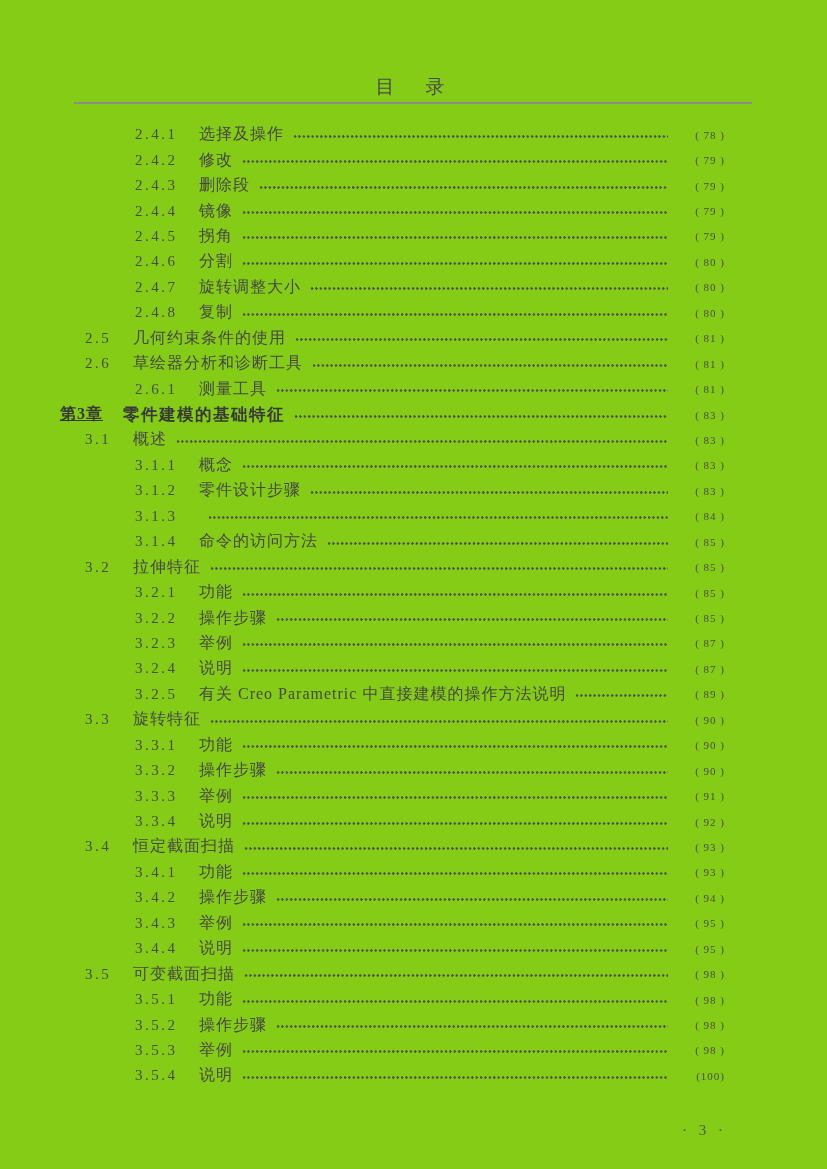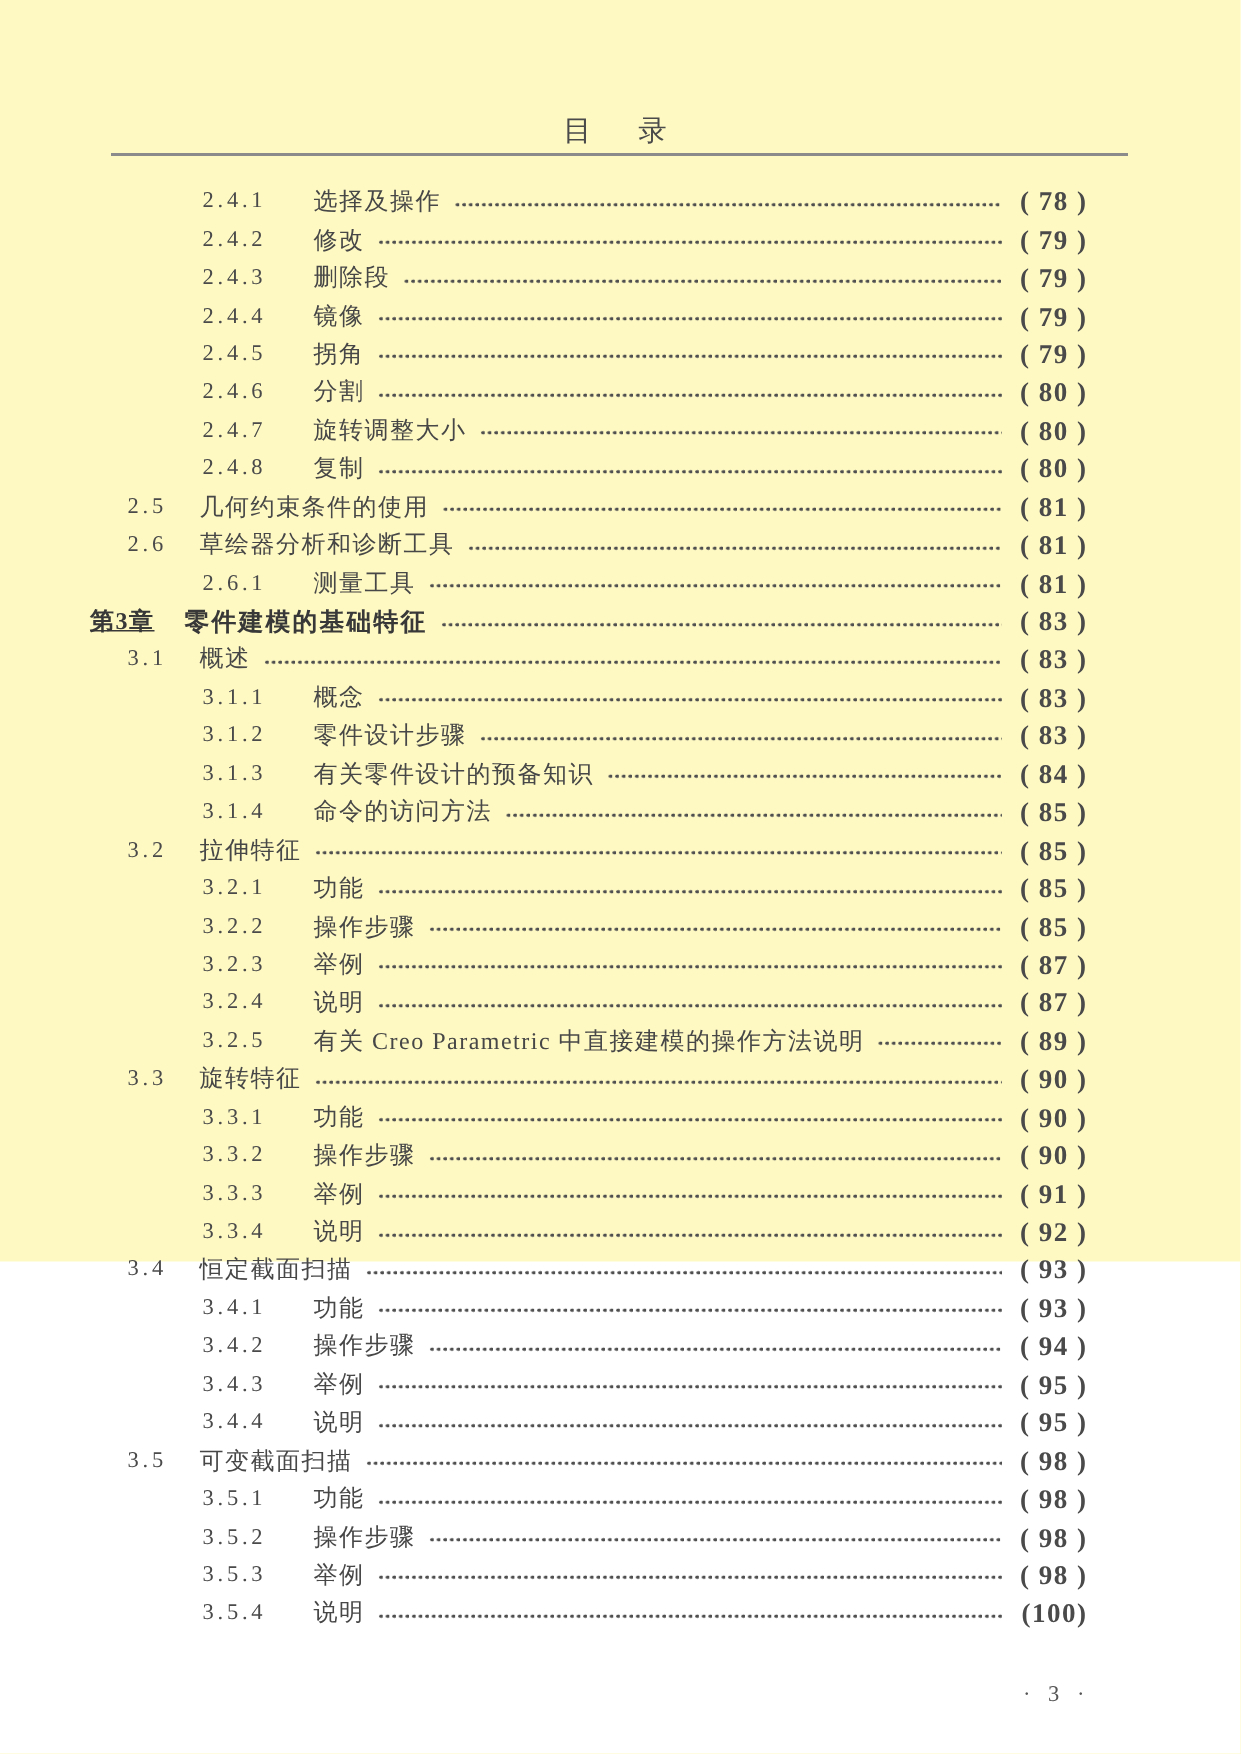--- a/index.html
+++ b/index.html
@@ -5,22 +5,22 @@
   html,body{margin:0;padding:0;}
   body{
     width:827px;height:1169px;
     background:#ffffff;
     font-family:"Liberation Serif","DejaVu Serif",serif;
     color:#474747;
     overflow:hidden;
   }
   .page{
     position:relative;
-    width:827px;height:841px;
-    background:#fef9c3;
+    width:827px;height:1169px;
+    background:#84cc16;
   }
   
   .header-title{
     position:absolute;
     top:74px;left:74px;width:678px;
     text-align:center;
     font-size:19px;
     letter-spacing:6px;
     color:#4a4a4a;
   }
@@ -49,42 +49,42 @@
   .title{
     font-size:16px;
     letter-spacing:1px;
     color:#474747;
     flex:none;
     margin-left:10px;
   }
   .lv2 .num{margin-left:25px;width:48px;}
   .lv2 .title{margin-left:0;font-family:Liberation Mono, monospace;}
   .lv3 .num{margin-left:75px;width:64px;}
-  .lv3 .title{margin-left:10px;}
+  .lv3 .title{margin-left:0;}
   .lv1{font-weight:bold;}
   .lv1 .num{margin-left:0;width:63px;font-size:16px;letter-spacing:1px;color:#383838;text-decoration:underline;}
   .lv1 .title{margin-left:0;font-size:16.5px;letter-spacing:1.5px;color:#383838;}
   .leader{
     flex:1 1 auto;
     height:7px;
     align-self:center;
     margin:3px 7px 0 9px;
     background-image:radial-gradient(circle at 2px 3.5px, #4f4f4f 1.05px, rgba(0,0,0,0) 1.35px);
     background-size:4.4px 7px;
     background-repeat:repeat-x;
     min-width:12px;
   }
   .pg{
     flex:none;
-    font-size:18px;
+    font-size:11px;
     letter-spacing:1px;
     color:#4a4a4a;
     min-width:50px;
     text-align:right;
-    font-weight:bold;
+    font-weight:normal;
   }
   
   .footer{
     position:absolute;
     top:1122px;right:100px;
     font-size:15px;
     letter-spacing:4px;
     color:#555;
   }
 </style>
@@ -183,21 +183,20 @@
     <span class="pg">( 83 )</span>
   </div>
       <div class="row lv3">
     <span class="num">3.1.2</span>
     <span class="title">零件设计步骤</span>
     <span class="leader"></span>
     <span class="pg">( 83 )</span>
   </div>
       <div class="row lv3">
     <span class="num">3.1.3</span>
-    <span class="title">有关零件设计的预备知识</span>
     <span class="leader"></span>
     <span class="pg">( 84 )</span>
   </div>
       <div class="row lv3">
     <span class="num">3.1.4</span>
     <span class="title">命令的访问方法</span>
     <span class="leader"></span>
     <span class="pg">( 85 )</span>
   </div>
       <div class="row lv2">

